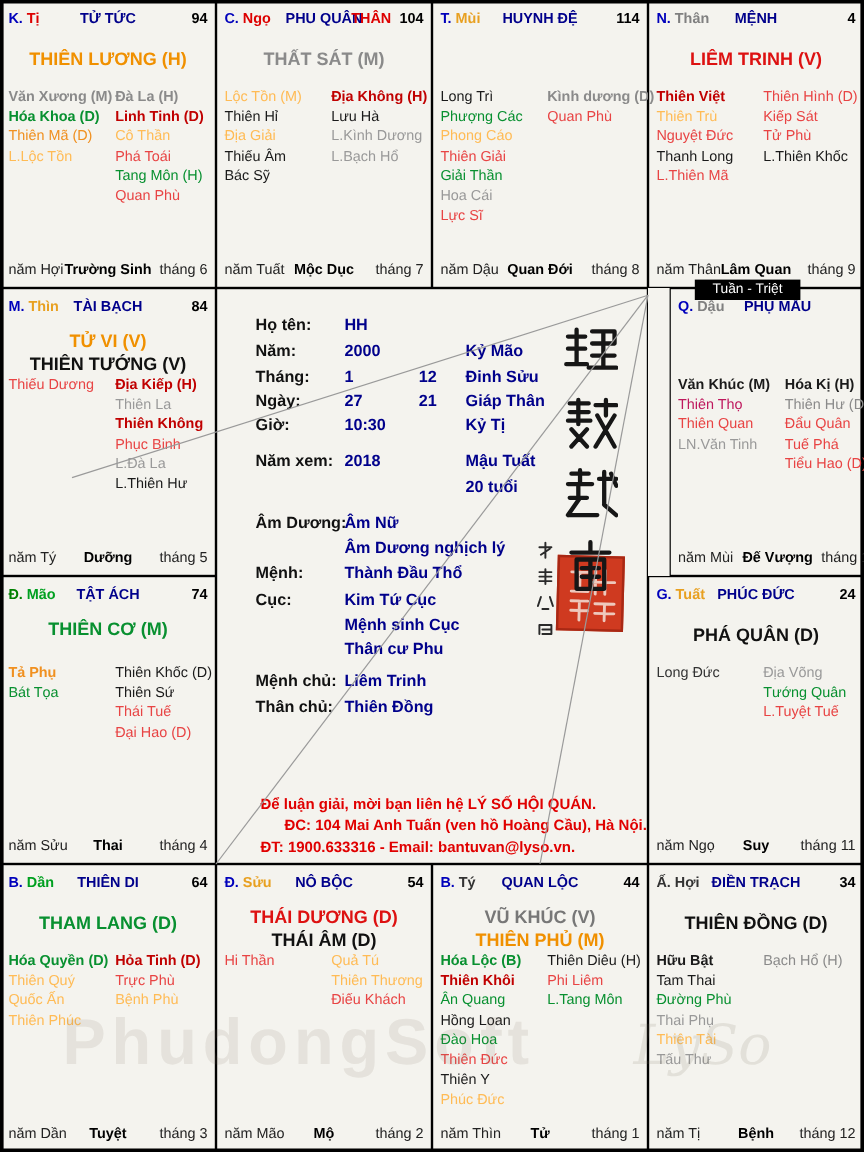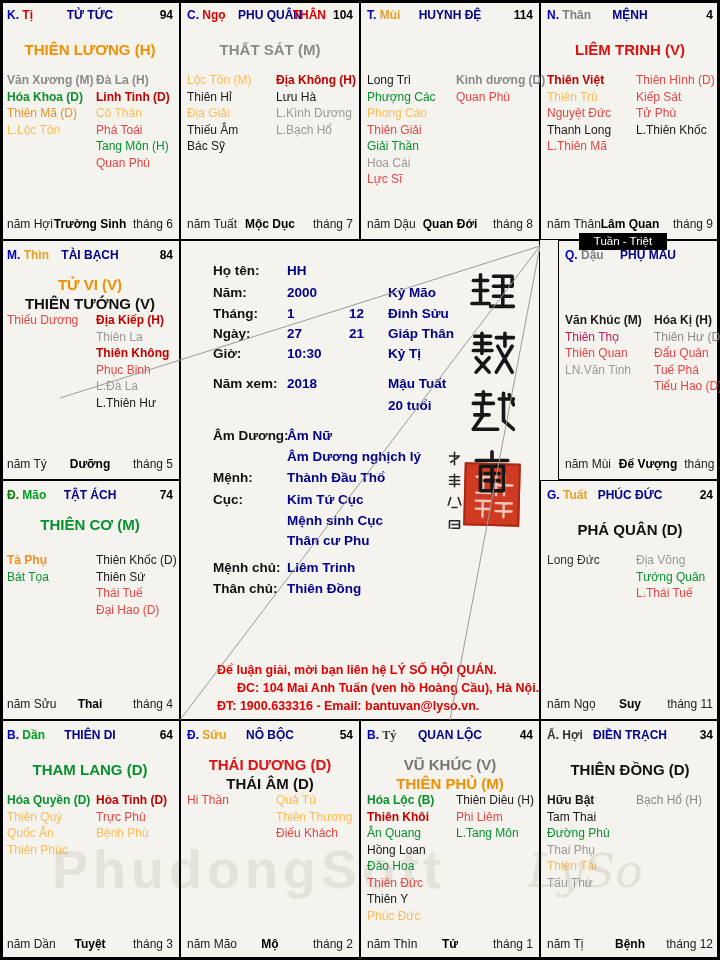--- a/index.html
+++ b/index.html
@@ -257,21 +257,21 @@
         <div class="mains" style="padding-top: 5px;">
           <div style="color: rgb(17, 17, 17);">PHÁ QUÂN (D)</div>
         </div>
         <div class="cols">
           <div class="colL">
             <span class="star" style="color: rgb(51, 51, 51);">Long Đức</span>
           </div>
           <div class="colR">
             <span class="star" style="color: rgb(153, 153, 153);">Địa Võng</span>
             <span class="star" style="color: rgb(8, 144, 48);">Tướng Quân</span>
-            <span class="star" style="color: rgb(232, 68, 68);">L.Thái Tuế</span>
+            <span class="star" style="color: rgb(232, 68, 68);">L.Tuyệt Tuế</span>
           </div>
         </div>
         <div class="ft">
           <span class="stage">Suy</span>
           <span class="year">năm Ngọ</span>
           <span class="month">tháng 11</span>
         </div>
       </div>
       <div class="cell" style="left: 0px; top: 720px;">
         <div class="hd">
@@ -322,21 +322,21 @@
           </div>
         </div>
         <div class="ft">
           <span class="stage">Mộ</span>
           <span class="year">năm Mão</span>
           <span class="month">tháng 2</span>
         </div>
       </div>
       <div class="cell" style="left: 360px; top: 720px;">
         <div class="hd">
-          <span class="sb"><span style="color: rgb(0, 0, 187);">B. </span><span style="color: rgb(51, 51, 51); font-family: Liberation Serif, serif;">Tý</span></span>
+          <span class="sb"><span style="color: rgb(0, 0, 187);">B. </span><span style="color: rgb(51, 51, 51);">Tý</span></span>
           <span class="palace">QUAN LỘC</span>
           <span class="num">44</span>
         </div>
         <div class="mains">
           <div style="color: rgb(119, 119, 119);">VŨ KHÚC (V)</div>
           <div style="color: rgb(240, 144, 0);">THIÊN PHỦ (M)</div>
         </div>
         <div class="cols">
           <div class="colL">
             <span class="star" style="color: rgb(8, 144, 48); font-weight: bold;">Hóa Lộc (B)</span>

